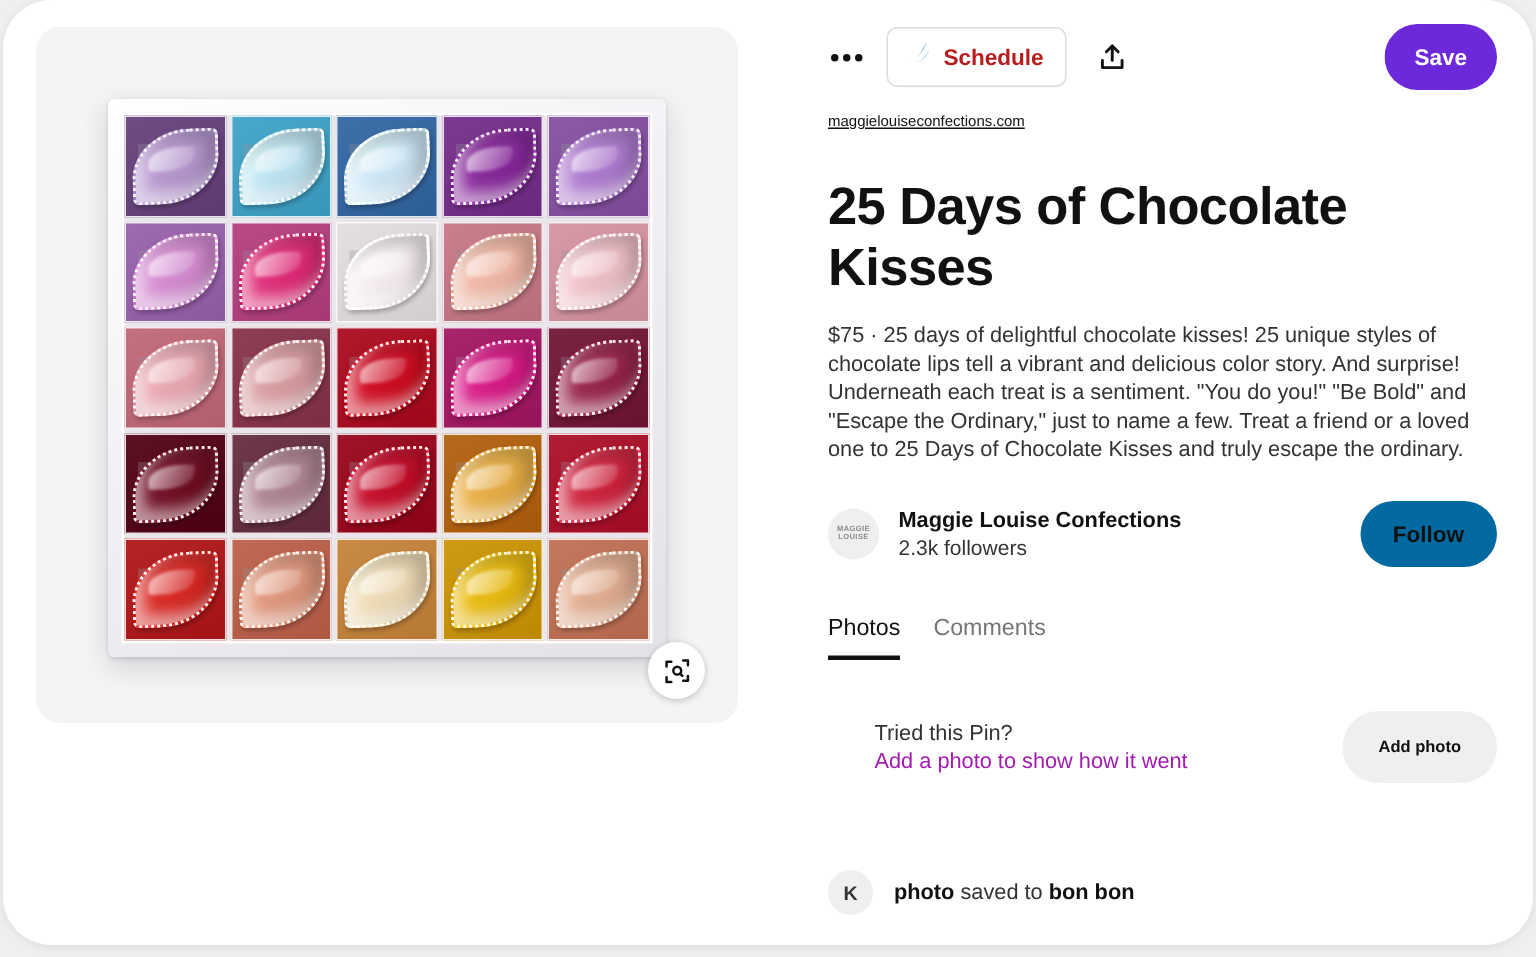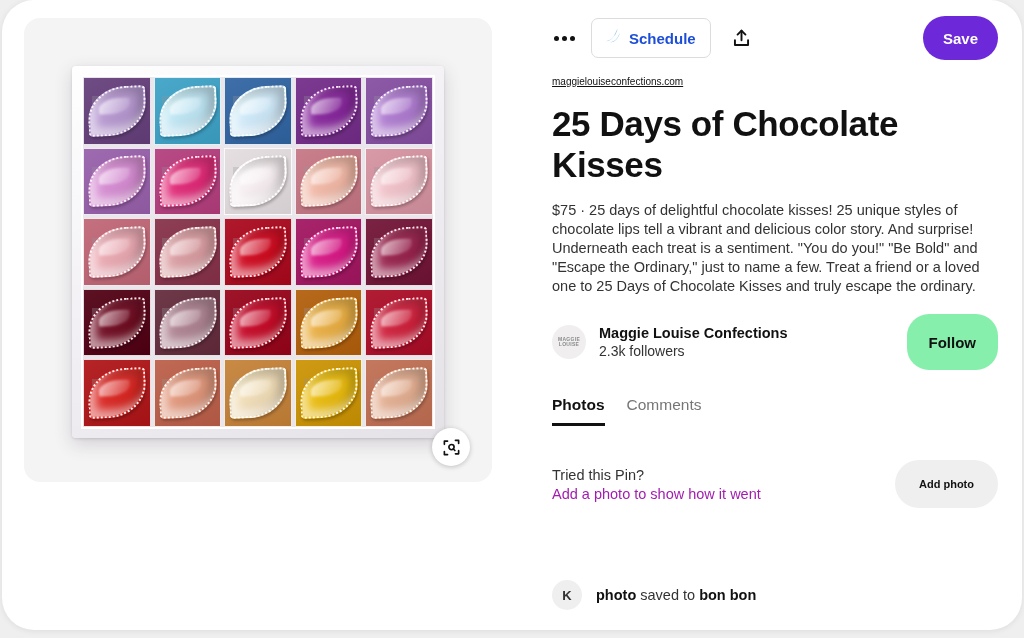--- a/index.html
+++ b/index.html
@@ -124,21 +124,21 @@
   }
   .schedule-btn {
     display: flex; align-items: center; gap: 7px;
     height: 40px; padding: 0 14px 0 11px;
     background: #ffffff;
     border: 1px solid #dcdcdc;
     border-radius: 7px;
     cursor: pointer;
   }
   .schedule-btn .label {
-    font-size: 15px; font-weight: bold; color: #1d4ed8;
+    font-size: 15px; font-weight: bold; color: #b91c1c;
   }
   .share-btn {
     display: flex; align-items: center; justify-content: center;
     width: 34px; height: 34px; cursor: pointer;
   }
   .save-group {
     display: flex; align-items: stretch;
     margin-left: auto;
     height: 44px;
     border-radius: 22px;
@@ -169,21 +169,21 @@
   
   .source-link {
     display: inline-block;
     margin-top: 14px;
     font-size: 10px; color: #111111;
     text-decoration: underline;
     cursor: pointer;
   }
 
   .pin-title {
-    margin-top: 14px;
+    margin-top: 28px;
     font-size: 35px; line-height: 41px;
     font-weight: bold; color: #111111;
     letter-spacing: -0.4px;
     max-width: 430px;
   }
 
   .pin-description {
     margin-top: 16px;
     font-size: 14.5px; line-height: 19px;
     color: #333333;
@@ -205,45 +205,46 @@
   }
   .avatar .brandmark {
     font-size: 5px; font-weight: bold; line-height: 5.5px;
     color: #8a8a8a; text-align: center; letter-spacing: 0.3px;
   }
   .creator-text { margin-left: 13px; }
   .creator-name { font-size: 14.5px; font-weight: bold; color: #111111; }
   .creator-followers { font-size: 14px; color: #333333; margin-top: 2px; }
   .follow-btn {
     margin-left: auto;
-    background: #86efac;
+    background: #0369a1;
     border: none; border-radius: 22px;
-    height: 56px; padding: 0 22px;
+    height: 44px; padding: 0 22px;
     font-size: 15px; font-weight: bold; color: #111111;
     cursor: pointer;
     font-family: "Liberation Sans", sans-serif;
   }
 
   
   .tabs {
     display: flex; align-items: flex-end; gap: 22px;
     margin-top: 26px;
     height: 34px;
   }
   .tab {
     font-size: 15.5px; cursor: pointer;
     padding-bottom: 9px;
   }
-  .tab.active { font-weight: bold; color: #111111; border-bottom: 3px solid #111111; }
+  .tab.active { font-weight: normal; color: #111111; border-bottom: 3px solid #111111; }
   .tab.inactive { color: #767676; border-bottom: 3px solid transparent; }
 
   
   .tried-row {
     display: flex; align-items: center;
     margin-top: 34px;
+    margin-left: 31px;
   }
   .tried-text .line1 { font-size: 14.5px; color: #333333; }
   .tried-text .line2 { font-size: 14.5px; color: #a21caf; margin-top: 3px; }
   .add-photo-btn {
     margin-left: auto;
     background: #efefef;
     border: none; border-radius: 24px;
     height: 48px; padding: 0 24px;
     font-size: 11px; font-weight: bold; color: #111111;
     cursor: pointer;

